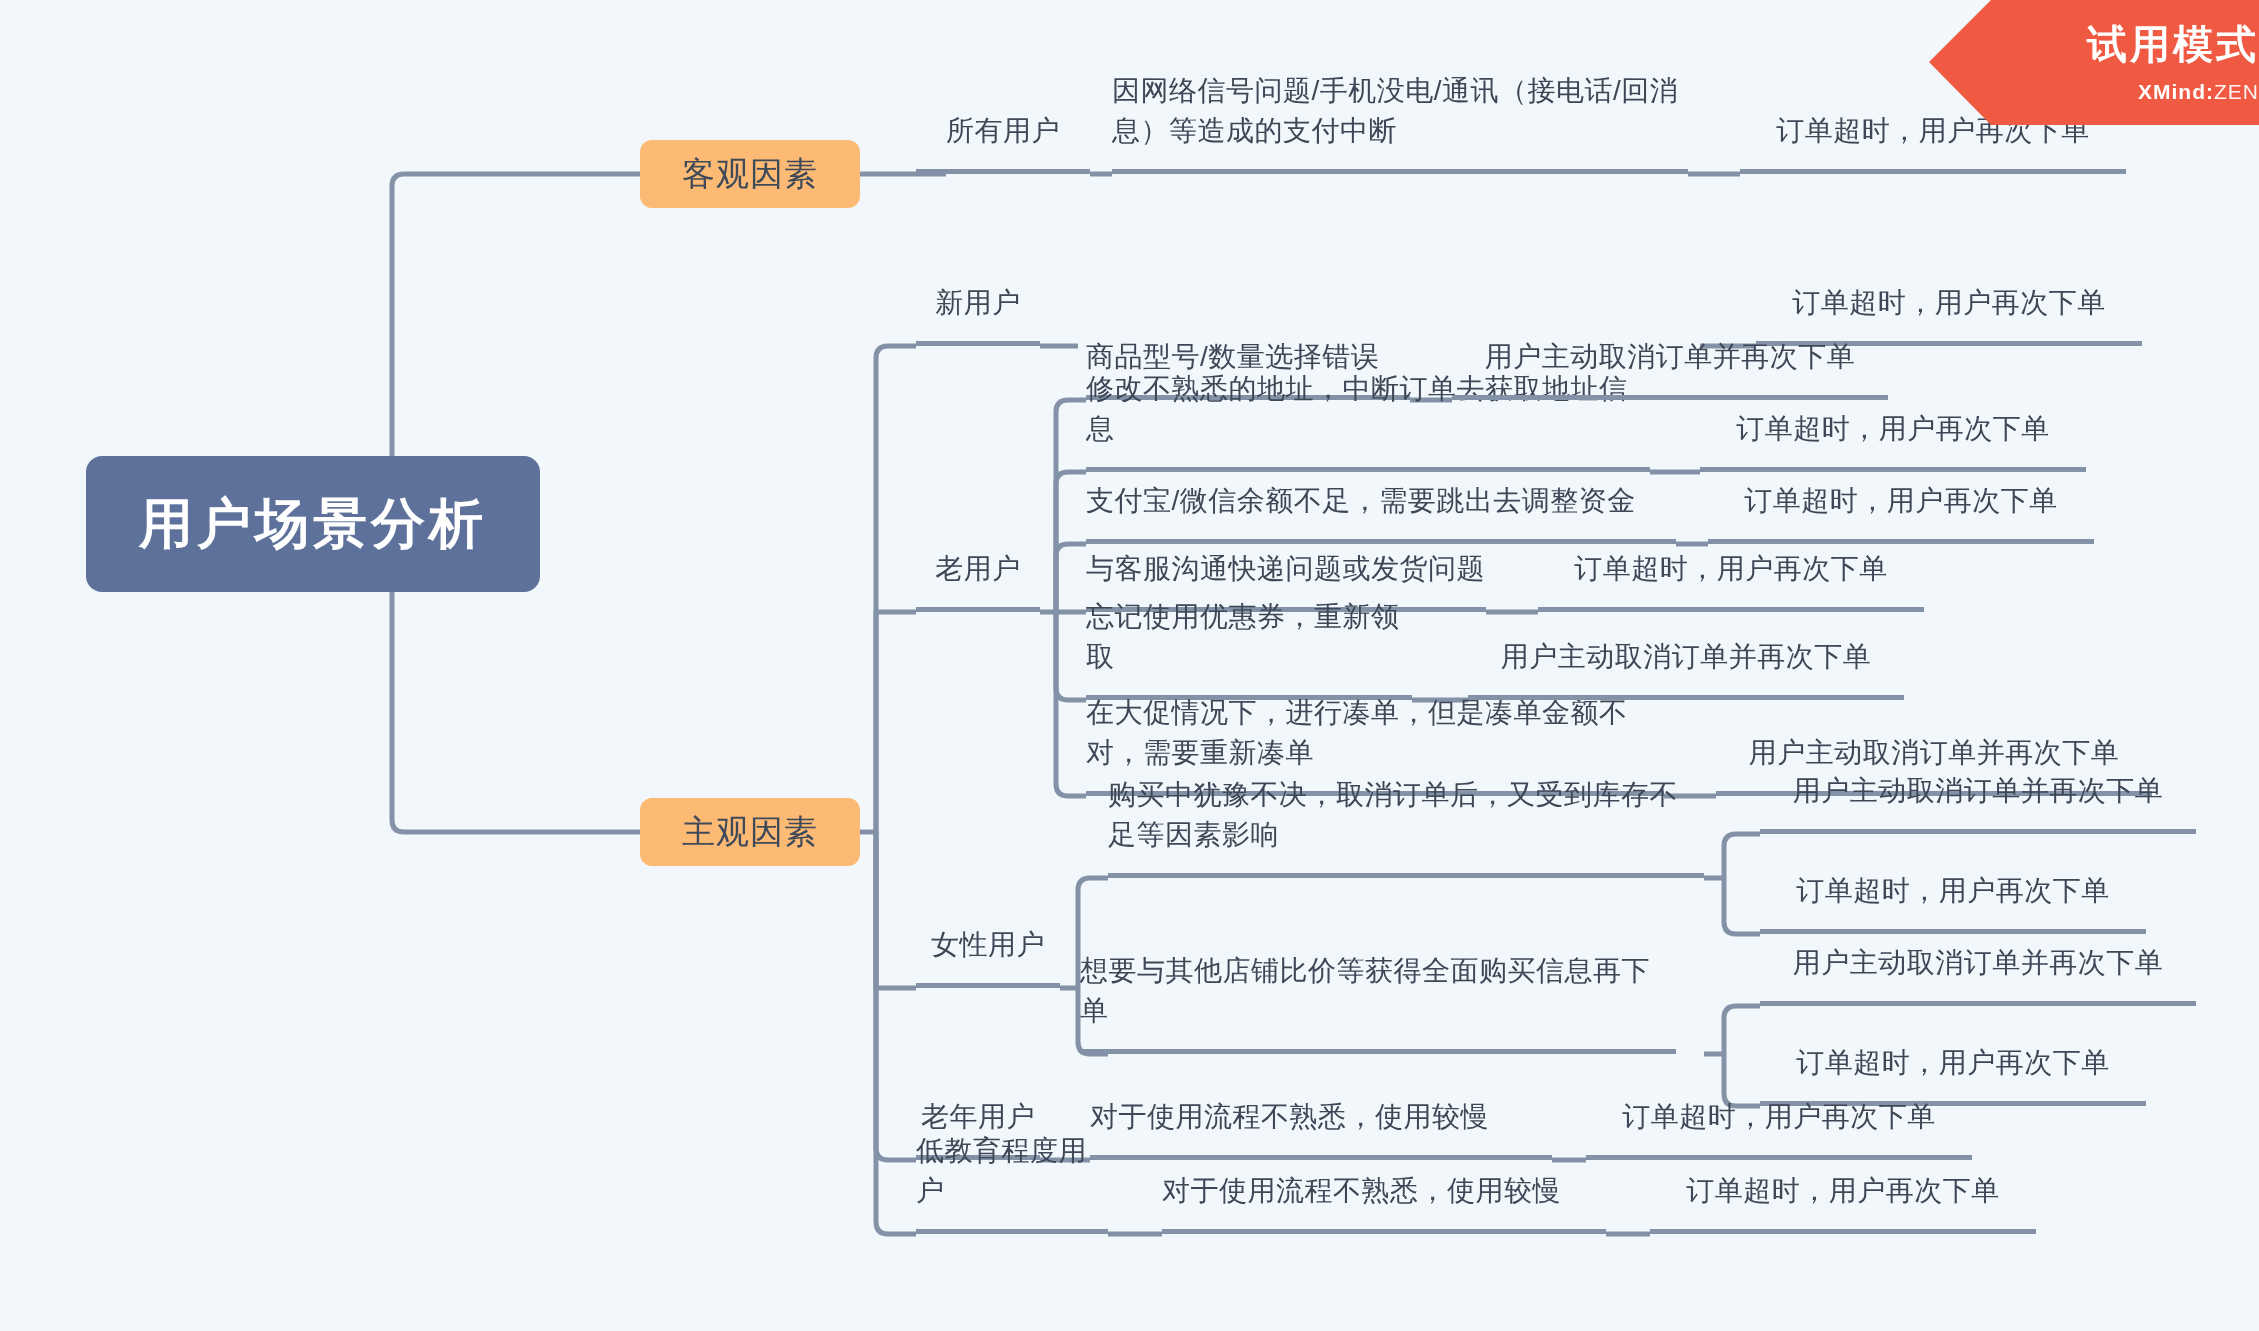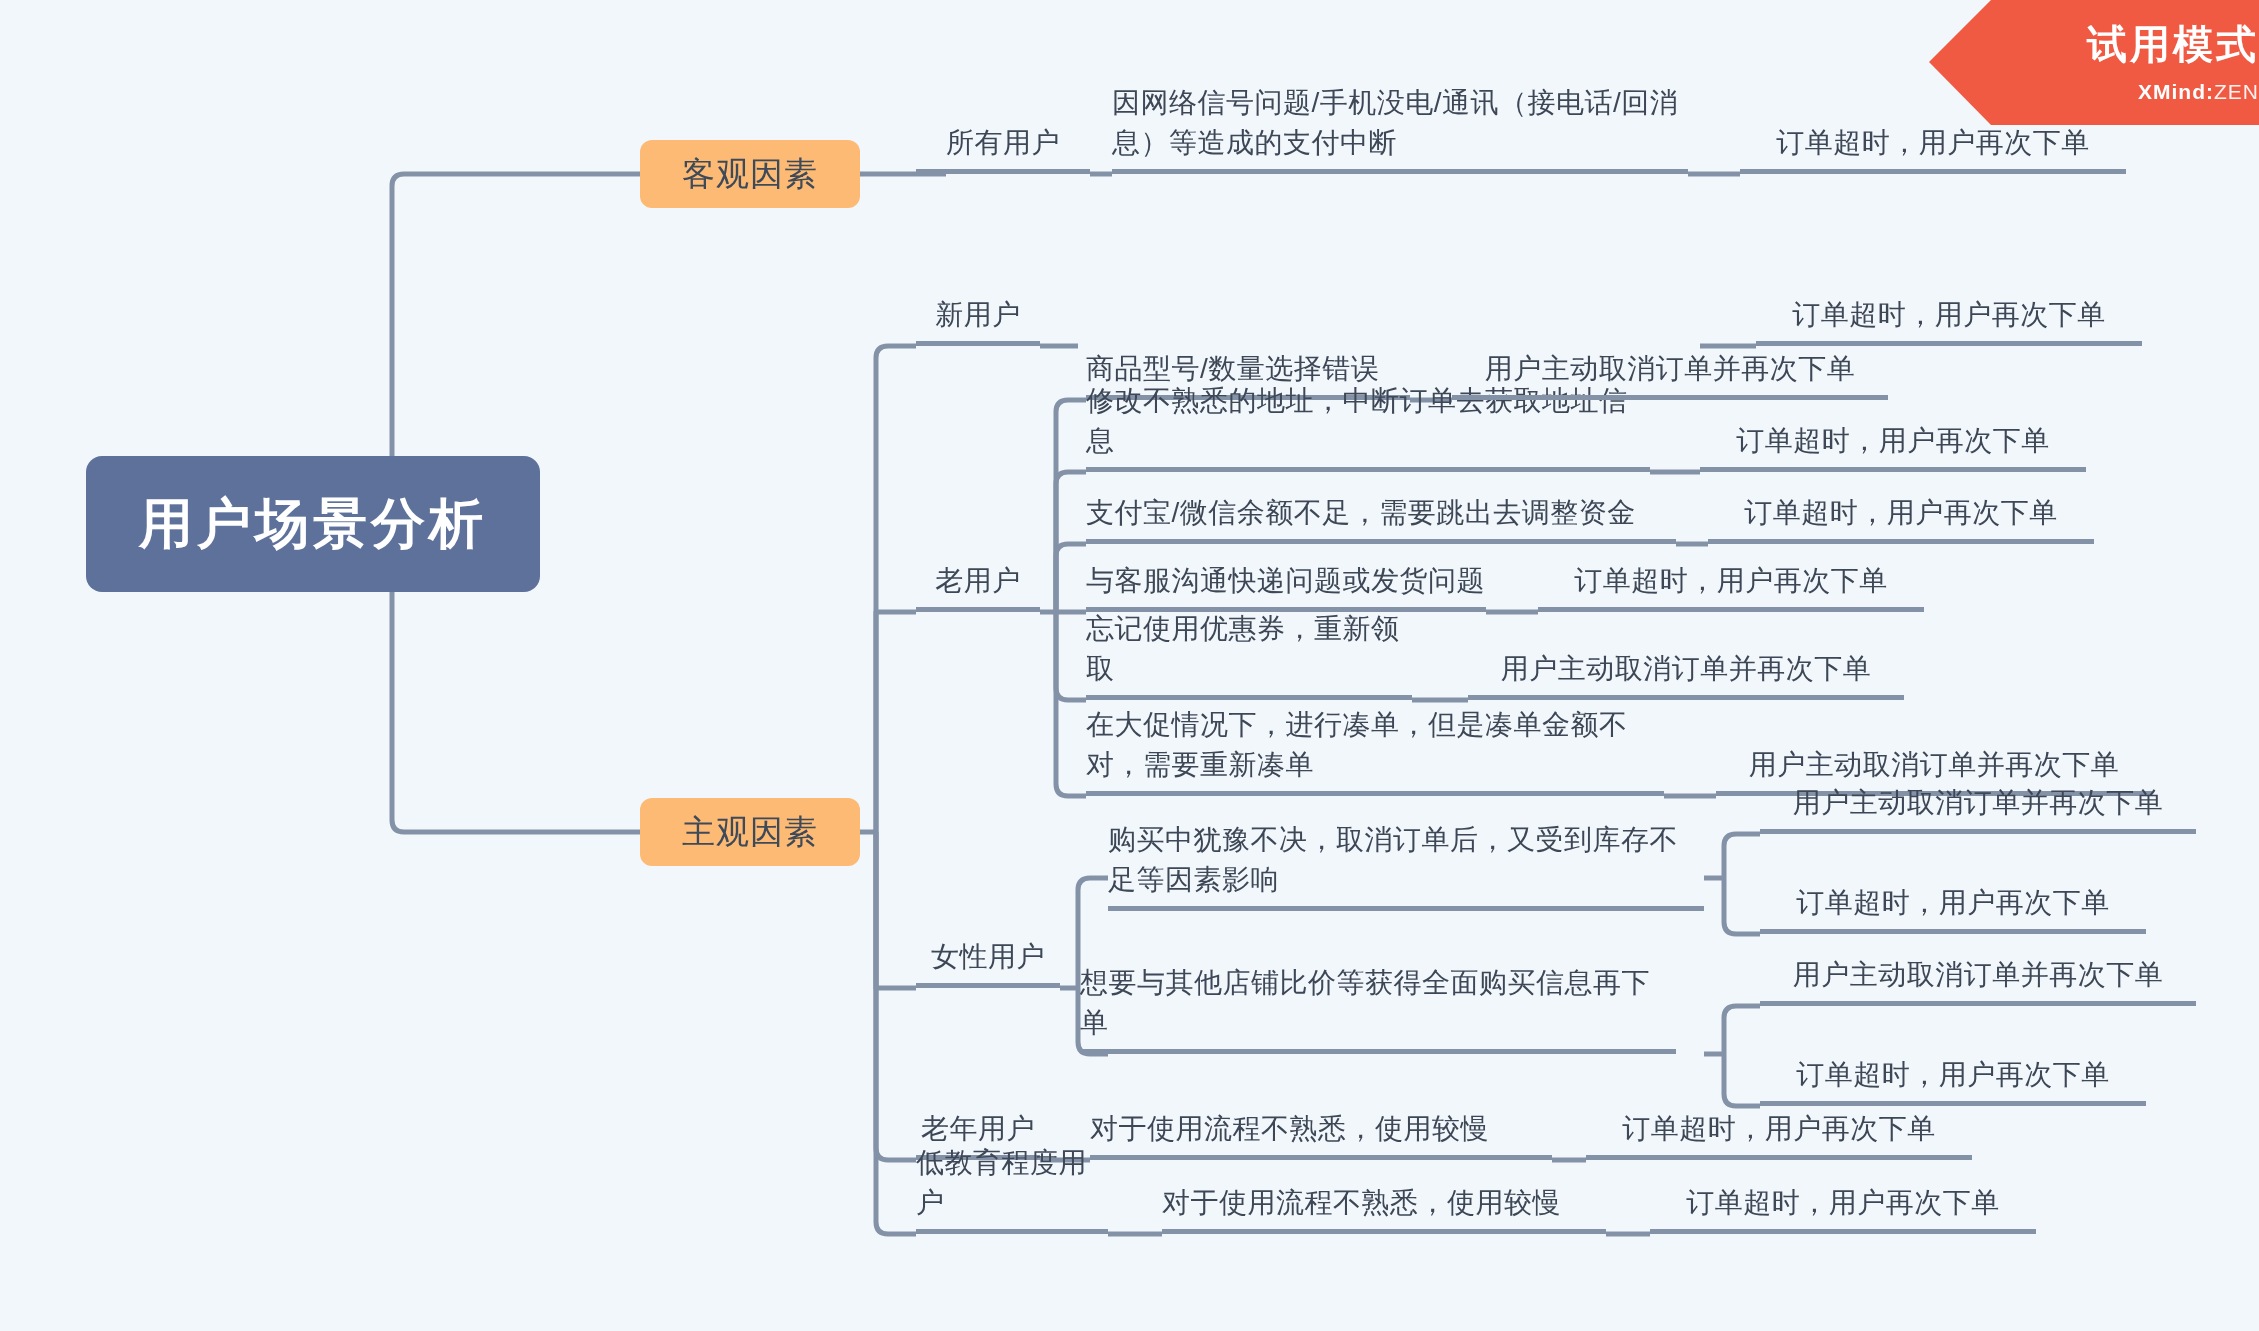--- a/index.html
+++ b/index.html
@@ -41,21 +41,21 @@
   }
 
   .leaf{
     color:#3d4756;
     font-size:28px;
     line-height:40px;
     display:flex;
     align-items:flex-end;
     letter-spacing:0.5px;
   }
-  .leaf .txt{display:block;padding-bottom:6px;}
+  .leaf .txt{display:block;padding-bottom:18px;}
   .leaf.u{border-bottom:5px solid #8492a8;}
   .leaf.center{justify-content:center;}
   .leaf.left{justify-content:flex-start;}
 
   
   .ribbon{
     position:absolute;
     right:0;top:0;
     width:330px;height:125px;
     background:#f05a42;
@@ -190,21 +190,21 @@
   </div>
 
   <div class="node leaf u left" style="left:1086px;top:656px;width:326px;height:44px;">
     <span class="txt">忘记使用优惠券，重新领取</span>
   </div>
 
   <div class="node leaf u left" style="left:1086px;top:710px;width:578px;height:86px;">
     <span class="txt">在大促情况下，进行凑单，但是凑单金额不对，需要重新凑单</span>
   </div>
 
-  <div class="node leaf u left" style="left:1108px;top:792px;width:596px;height:86px;margin-top:33px;">
+  <div class="node leaf u left" style="left:1108px;top:792px;width:596px;height:86px;">
     <span class="txt">购买中犹豫不决，取消订单后，又受到库存不足等因素影响</span>
   </div>
 
   <div class="node leaf u left" style="left:1080px;top:1010px;width:596px;height:44px;">
     <span class="txt">想要与其他店铺比价等获得全面购买信息再下单</span>
   </div>
 
   <div class="node leaf u left" style="left:1090px;top:1116px;width:462px;height:44px;">
     <span class="txt">对于使用流程不熟悉，使用较慢</span>
   </div>

